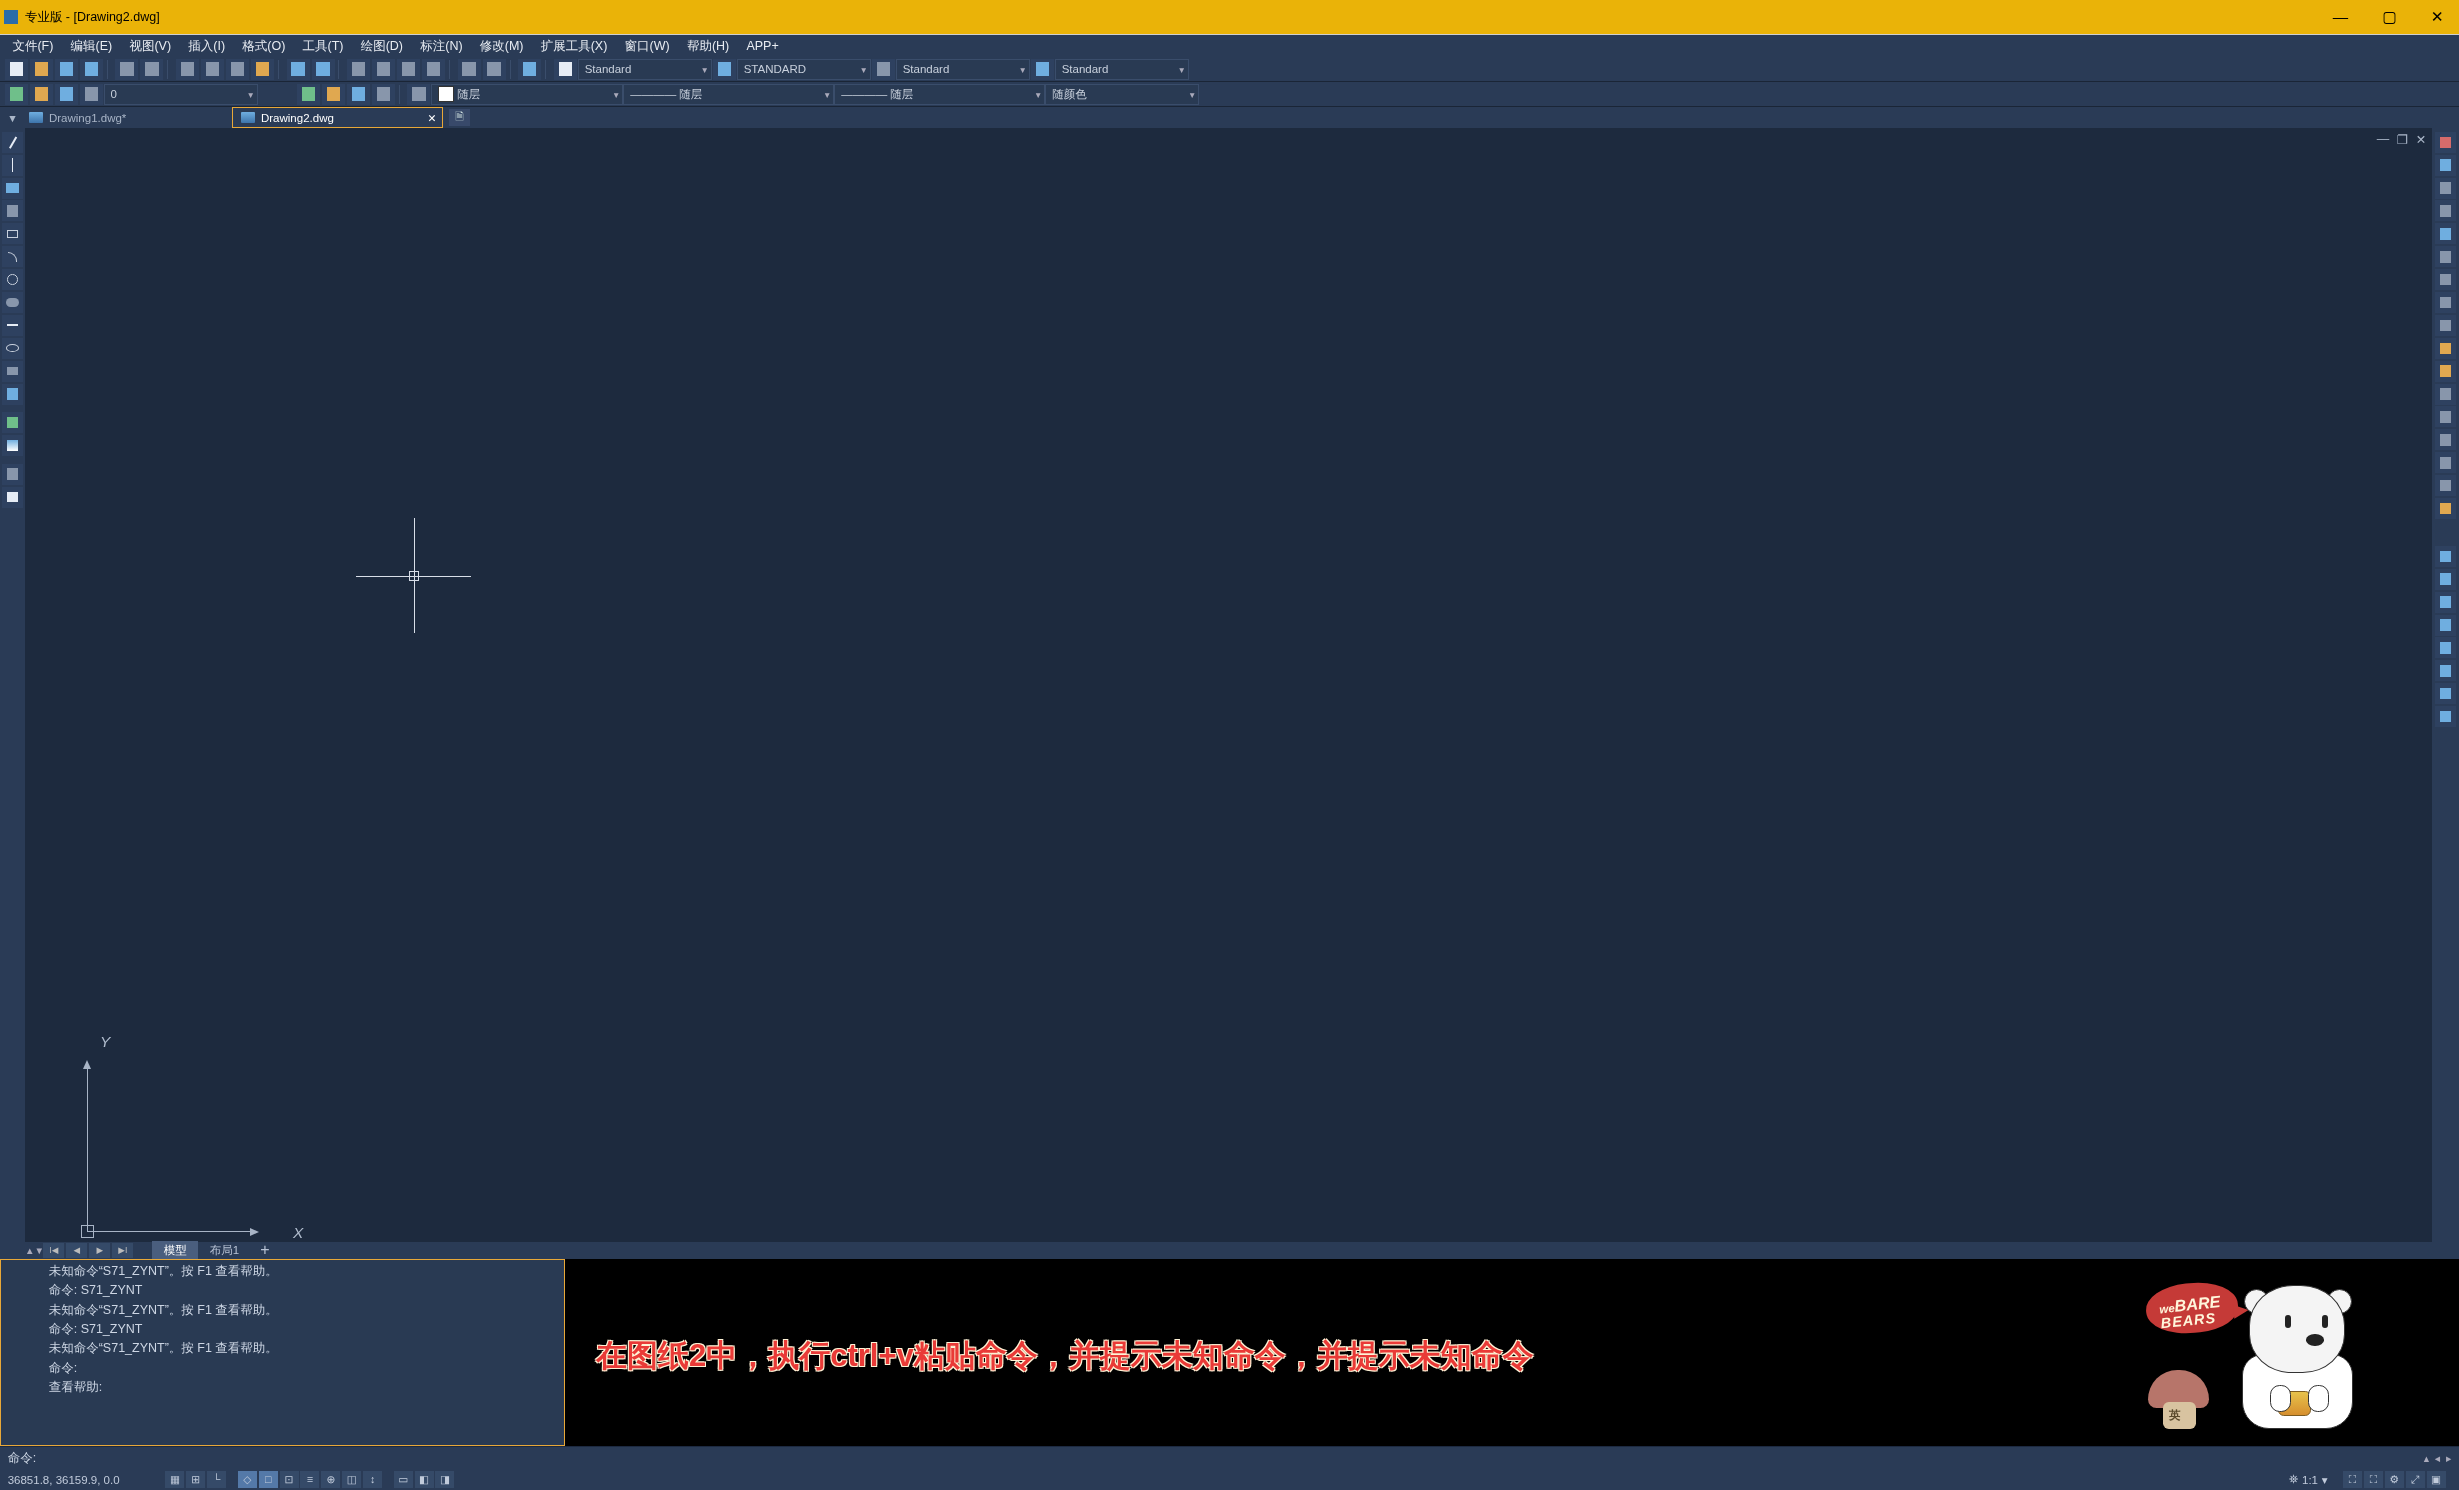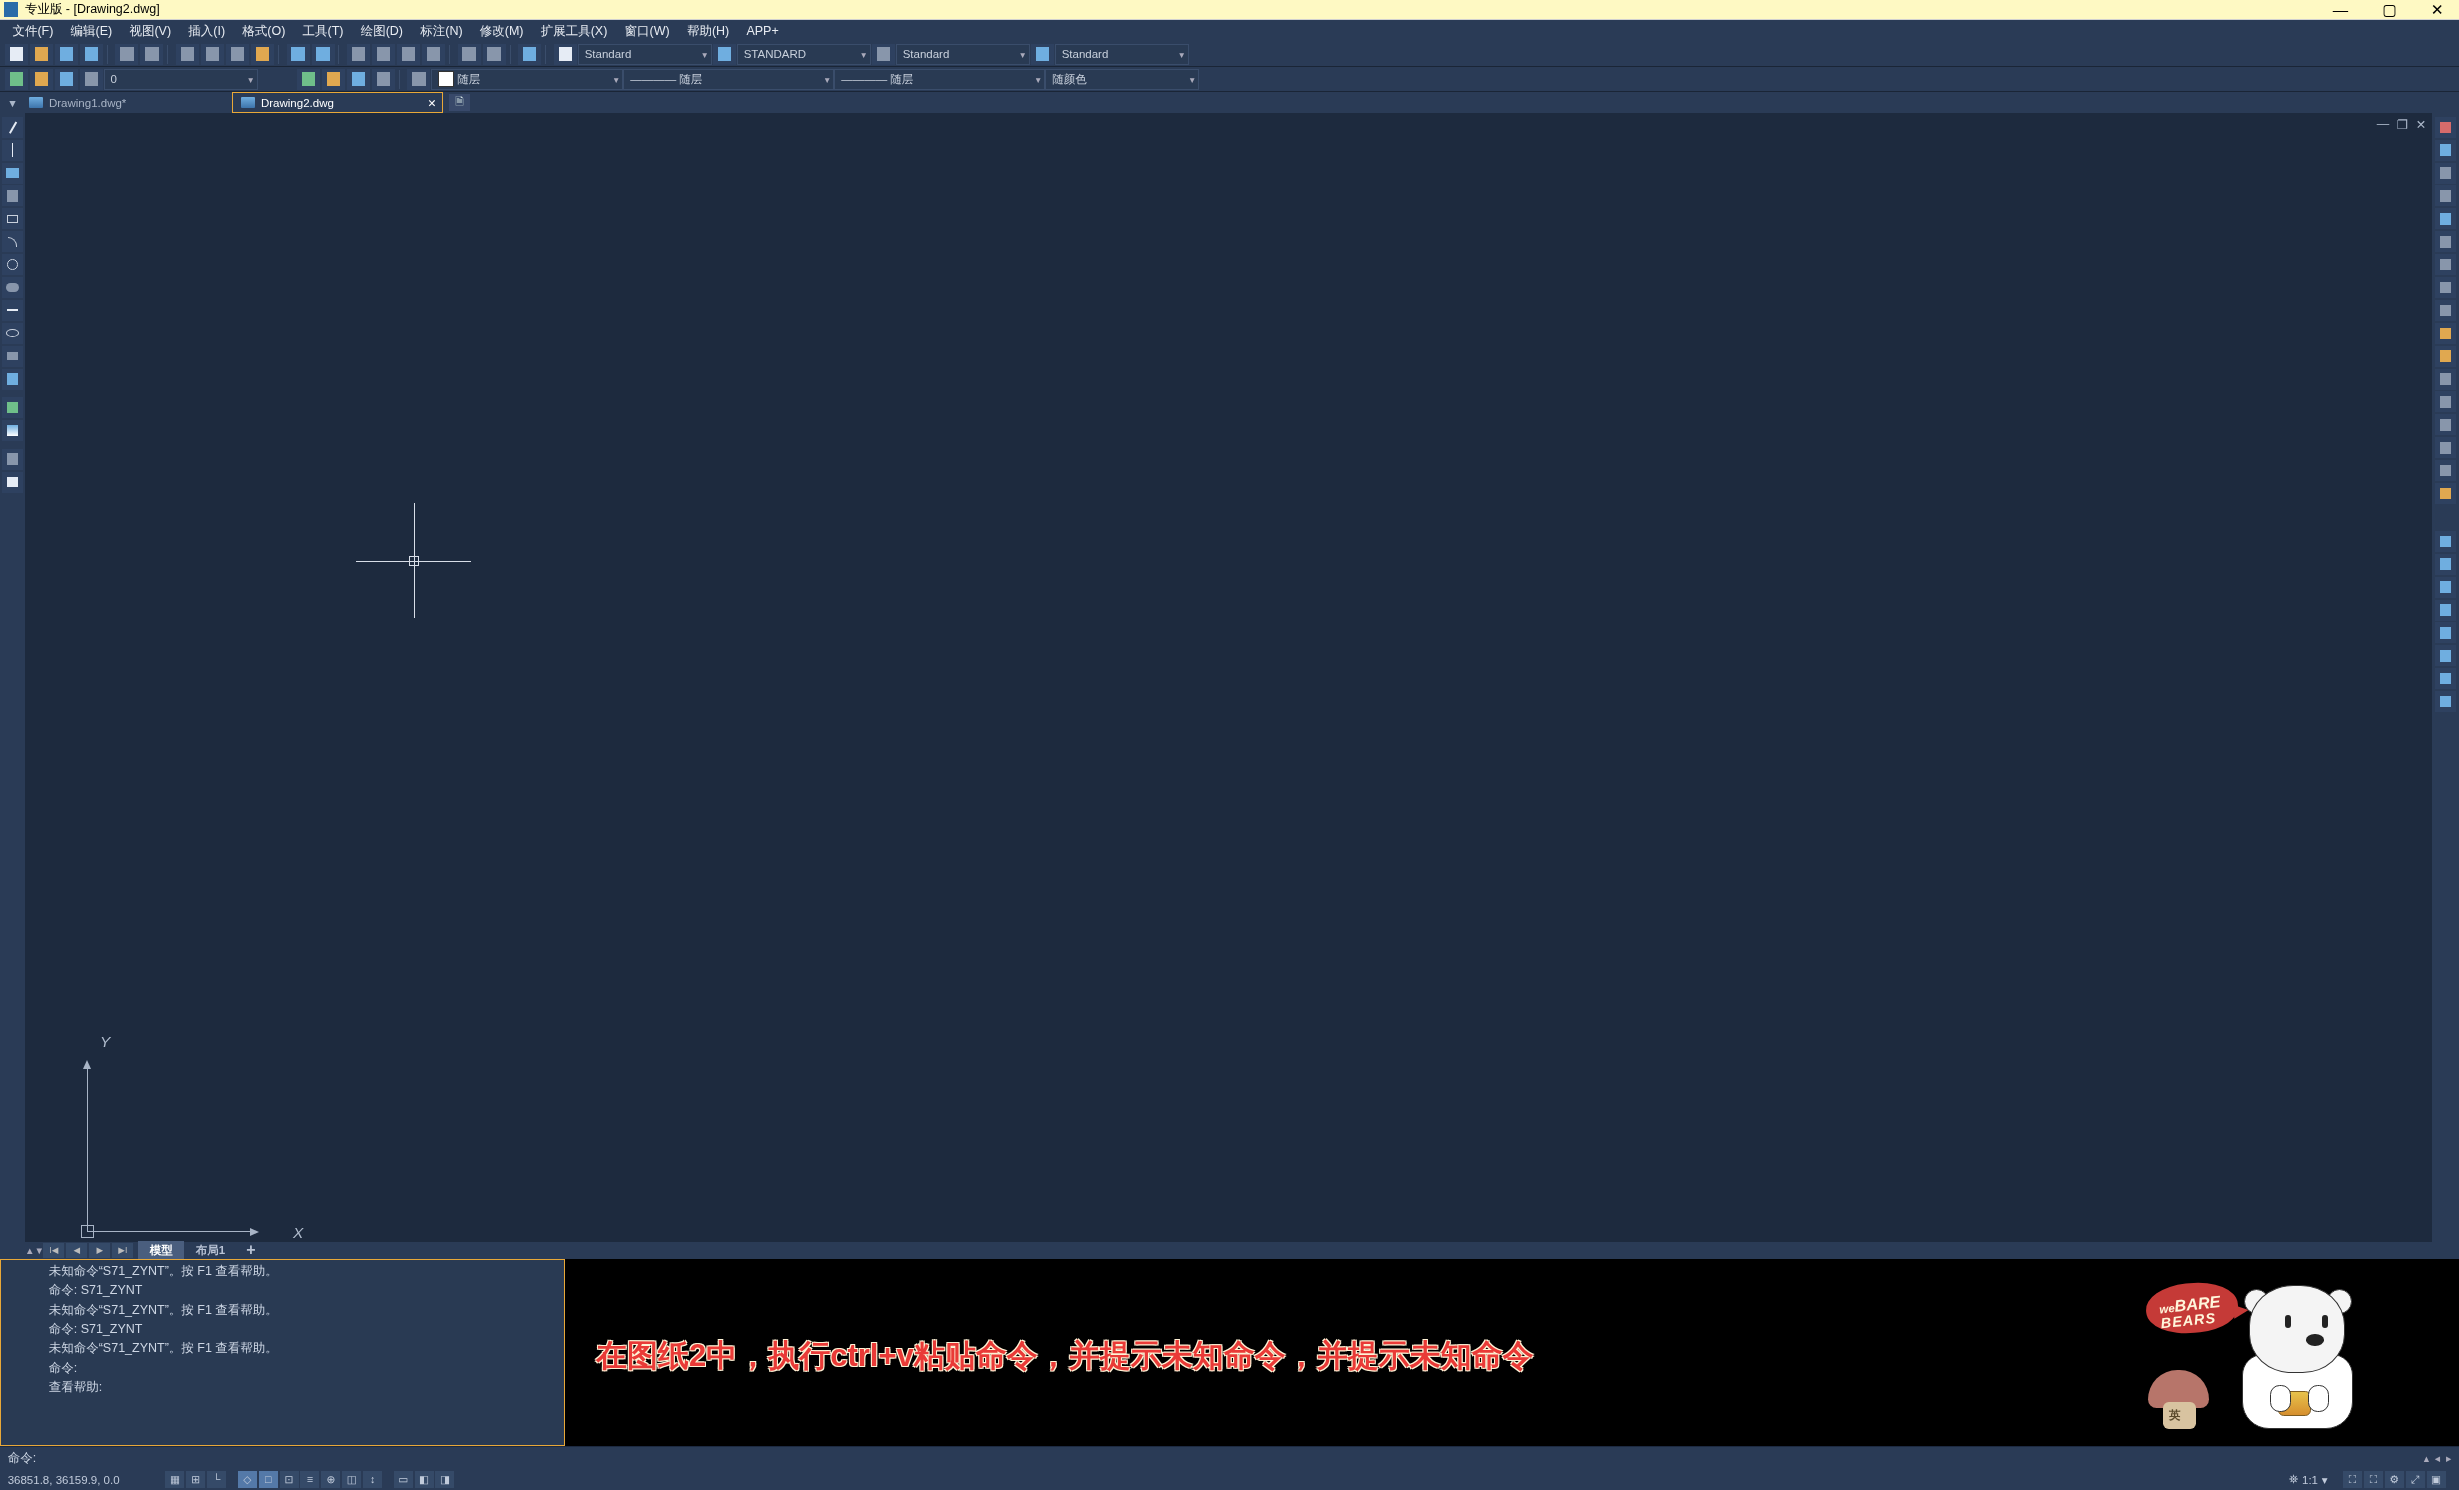--- a/index.html
+++ b/index.html
@@ -2,21 +2,21 @@
 <html><head>
 <meta charset="utf-8">
 <style>
 * { margin: 0; padding: 0; box-sizing: border-box; font-family: "Microsoft YaHei", Arial, sans-serif; }
 body { background: #f0f0f0; width: 2459px; height: 1490px; overflow: hidden; position: relative; }
 
 
 .cad-window { position: absolute; left: 0; top: 0; width: 2459px; height: 1490px; background: #ffffff; display: flex; flex-direction: column; }
 
 
-.title-bar { height: 20px; background: #fef9c3; display: flex; align-items: center; padding: 0 3.8px; font-size: 12.5px; color: #000; border-bottom: 1px solid #d0d0d0; }
+.title-bar { height: 35px; background: #eab308; display: flex; align-items: center; padding: 0 3.8px; font-size: 12.5px; color: #000; border-bottom: 1px solid #d0d0d0; }
 .title-bar .app-icon { width: 14.4px; height: 14.4px; background: #2b6ca8; margin-right: 6.7px; }
 .title-bar .title-text { flex: 1; }
 .title-bar .win-controls { display: flex; gap: 34px; align-items: center; padding-right: 11.5px; }
 .title-bar .win-controls span { cursor: pointer; font-size: 15.4px; line-height: 1; }
 
 
 .menu-bar { height: 22px; background: #2a3b56; display: flex; align-items: center; padding: 0 3.8px; font-size: 12.5px; color: #e8ecf2; }
 .menu-bar .menu-item { padding: 0 8.6px; cursor: pointer; }
 
 
@@ -61,21 +61,21 @@
 .ucs .x-axis { position: absolute; left: 25px; bottom: 5.8px; width: 168px; height: 1px; background: #a8b4c6; }
 .ucs .x-arrow { position: absolute; left: 188px; bottom: 1.9px; width: 0; height: 0; border-top: 4.8px solid transparent; border-bottom: 4.8px solid transparent; border-left: 9.6px solid #a8b4c6; }
 .ucs .origin { position: absolute; left: 19px; bottom: 0; width: 13.4px; height: 13.4px; border: 1px solid #a8b4c6; }
 .ucs .ylbl { position: absolute; left: 38px; bottom: 187px; font-style: italic; }
 .ucs .xlbl { position: absolute; left: 231px; bottom: -3.8px; font-style: italic; }
 
 
 .layout-strip { position: absolute; left: 0; bottom: 0; right: 0; height: 17.3px; background: #2a3b56; display: flex; align-items: center; }
 .layout-strip .nav { display: flex; }
 .layout-strip .nav-btn { width: 21px; height: 15.4px; background: #354a68; margin: 0 1px; color: #bbb; font-size: 8.6px; display: flex; align-items: center; justify-content: center; cursor: pointer; }
-.layout-strip .tabs { display: flex; margin-left: 4px; font-weight: bold; }
+.layout-strip .tabs { display: flex; margin-left: 18px; }
 .layout-strip .ltab { padding: 0 11.5px; height: 17.3px; font-size: 11.5px; color: #b8c2d4; cursor: pointer; display: flex; align-items: center; }
 .layout-strip .ltab.active { background: #4a5e7e; color: #fff; }
 .layout-strip .plus { padding: 0 9.6px; color: #b8c2d4; cursor: pointer; }
 
 
 .cmd-panel { background: #293a53; border: 1.9px solid #e8a838; color: #cdd6e4; font-size: 12.5px; display: flex; flex-direction: column; }
 .cmd-log { flex: 1; padding: 1.9px 7.7px; line-height: 1.55; font-family: "SimSun", monospace; overflow: hidden; margin-left: 40px; }
 .cmd-input-row { height: 23px; background: #2a3b56; display: flex; align-items: center; padding: 0 7.7px; font-size: 12.5px; color: #cdd6e4; border-top: 1px solid #1c2940; position: relative; }
 .cmd-input-row input { background: transparent; border: none; color: #cdd6e4; font-size: 12.5px; flex: 1; outline: none; margin-left: 3.8px; }
 .cmd-input-row .chevrons { position: absolute; right: 7.7px; color: #aab; font-size: 10.6px; display: flex; gap: 5.8px; }

